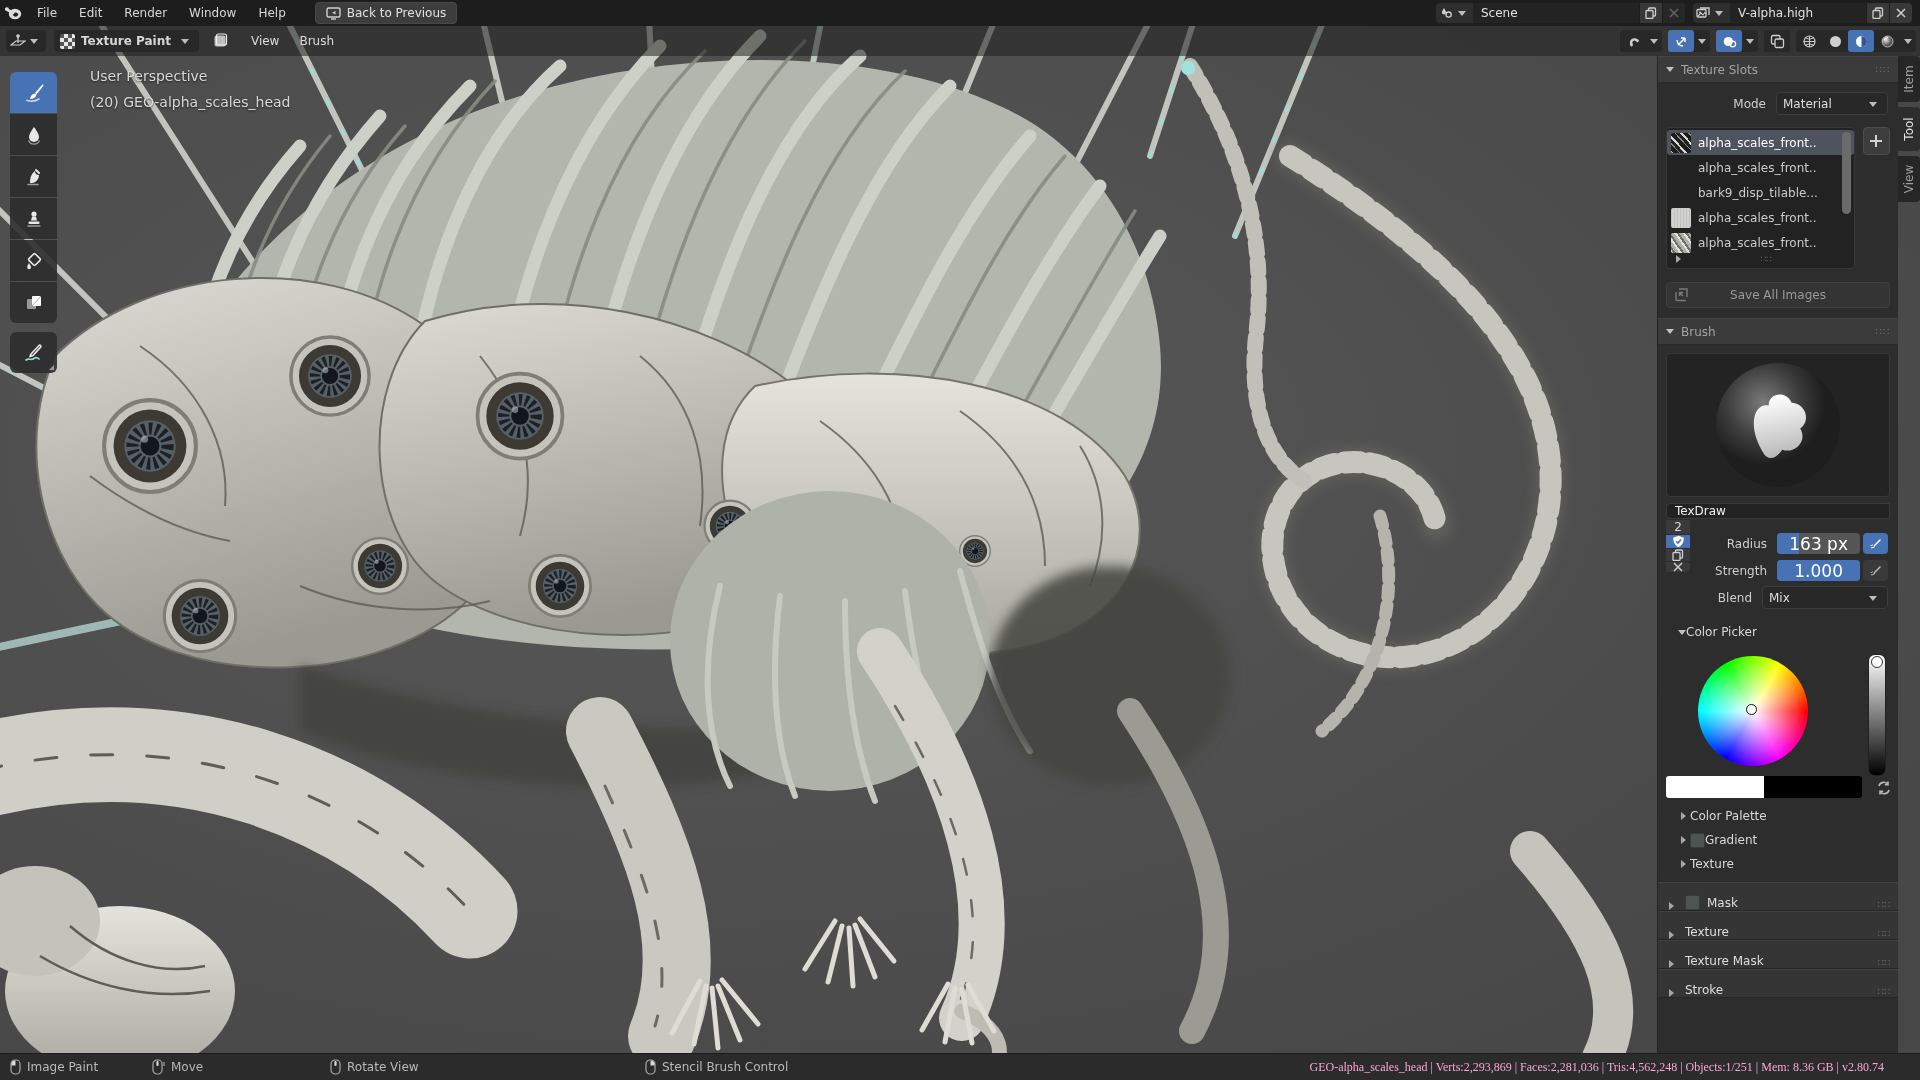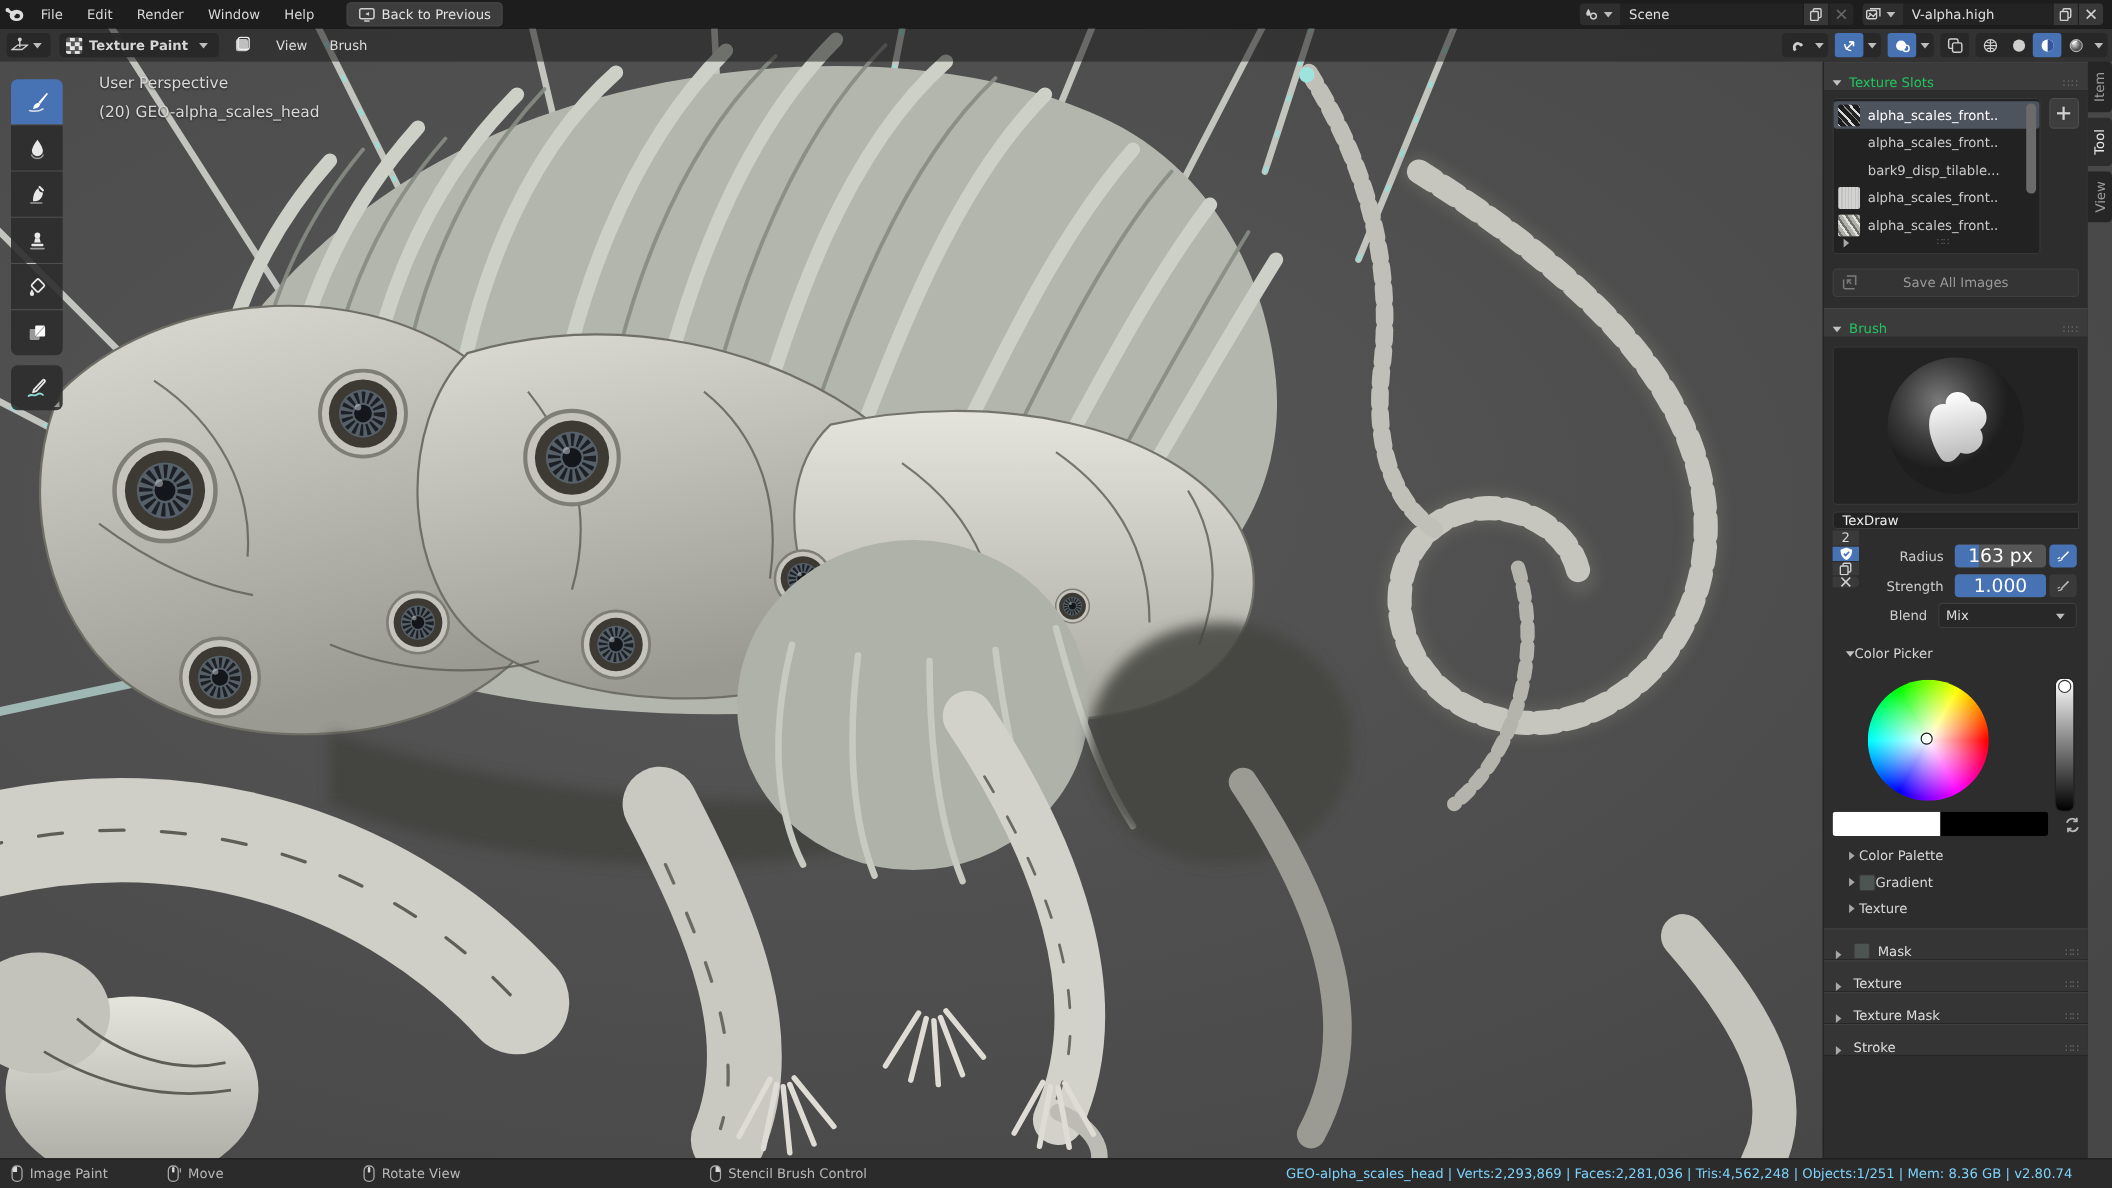--- a/index.html
+++ b/index.html
@@ -56,22 +56,22 @@
   
   .sidebar{position:absolute;left:1657px;top:56px;width:240px;height:998px;
            background:rgba(44,44,44,.96);border-left:1px solid #242424;z-index:25;}
   .tabs{position:absolute;left:1898px;top:56px;width:22px;z-index:25;}
   .tab{width:22px;height:40px;background:#262626;border-radius:0 4px 4px 0;margin-bottom:5px;
        display:flex;align-items:center;justify-content:center;color:#9f9f9f;}
   .tab span{transform:rotate(-90deg);white-space:nowrap;font-size:12px;display:block;}
   .tab.active{background:#2d2d2d;color:#e4e4e4;height:44px;}
 
   .sb-toolrow{display:flex;align-items:center;gap:10px;padding:10px 8px 8px 8px;color:#e2e2e2;font-size:13px;}
-  .phead{height:25px;background:#3b3b3b;display:flex;align-items:flex-end;padding:0 8px;gap:7px;
-         color:#22c55e;border-top:1px solid #444;border-bottom:1px solid #2a2a2a;}
+  .phead{height:25px;background:#3b3b3b;display:flex;align-items:center;padding:0 8px;gap:7px;
+         color:#a3a3a3;border-top:1px solid #444;border-bottom:1px solid #2a2a2a;}
   .phead .grip{margin-left:auto;color:#6d6d6d;font-size:10px;letter-spacing:1px;}
   .grip::after{content:"∷∷";}
   .tri-d{width:0;height:0;border:4px solid transparent;border-top:5px solid #c2c2c2;margin-top:4px;}
   .tri-r{width:0;height:0;border:4px solid transparent;border-left:5px solid #a8a8a8;margin-left:3px;}
 
   .moderow{display:flex;align-items:center;padding:9px 10px 6px 0;}
   .moderow .lab{width:108px;text-align:right;padding-right:10px;color:#cfcfcf;}
   .dropdown{flex:1;height:21px;background:#282828;border:1px solid #3d3d3d;border-radius:4px;
             display:flex;align-items:center;padding:0 6px;color:#dedede;}
   .dropdown .chev{margin-left:auto;}
@@ -138,21 +138,21 @@
   .swapbtn{position:absolute;right:6px;bottom:8px;}
 
   .cpanel{height:27px;background:#353535;border-top:1px solid #414141;border-bottom:1px solid #262626;
           display:flex;align-items:flex-end;gap:7px;padding:0 8px;color:#dedede;}
   .cpanel .grip{margin-left:auto;color:#6d6d6d;font-size:10px;}
 
   
   .statusbar{position:absolute;left:0;bottom:0;width:1920px;height:26px;background:#2b2b2b;
              border-top:1px solid #1c1c1c;z-index:40;display:flex;align-items:center;color:#b9b9b9;}
   .hint{display:flex;align-items:center;gap:6px;position:absolute;top:0;height:26px;}
-  .sb-info{position:absolute;right:36px;top:0;line-height:26px;color:#7dd3fc;}
+  .sb-info{position:absolute;right:36px;top:0;line-height:26px;color:#f9a8d4;font-family:Liberation Serif, serif;}
 
   svg{display:block;}
 </style>
 </head>
 <body>
 
 <div class="stage">
 
   <svg class="abs" style="left:0;top:26px;" width="1920" height="1028" viewBox="0 0 1920 1028">
     <defs>
@@ -557,20 +557,27 @@
 
   <div class="sidebar">
 
 
     <div class="phead">
       <span class="tri-d"></span>
       <span>Texture Slots</span>
       <span class="grip"></span>
     </div>
 
+    <div class="moderow">
+      <span class="lab">Mode</span>
+      <div class="dropdown">
+        <span>Material</span>
+        <span class="chev"></span>
+      </div>
+    </div>
 
     <div class="listwrap">
       <div class="uilist">
         <div class="lrow sel">
           <span class="thumb th-a"></span>
           <span>alpha_scales_front..</span>
         </div>
         <div class="lrow">
           <span class="thumb th-b"></span>
           <span>alpha_scales_front..</span>

